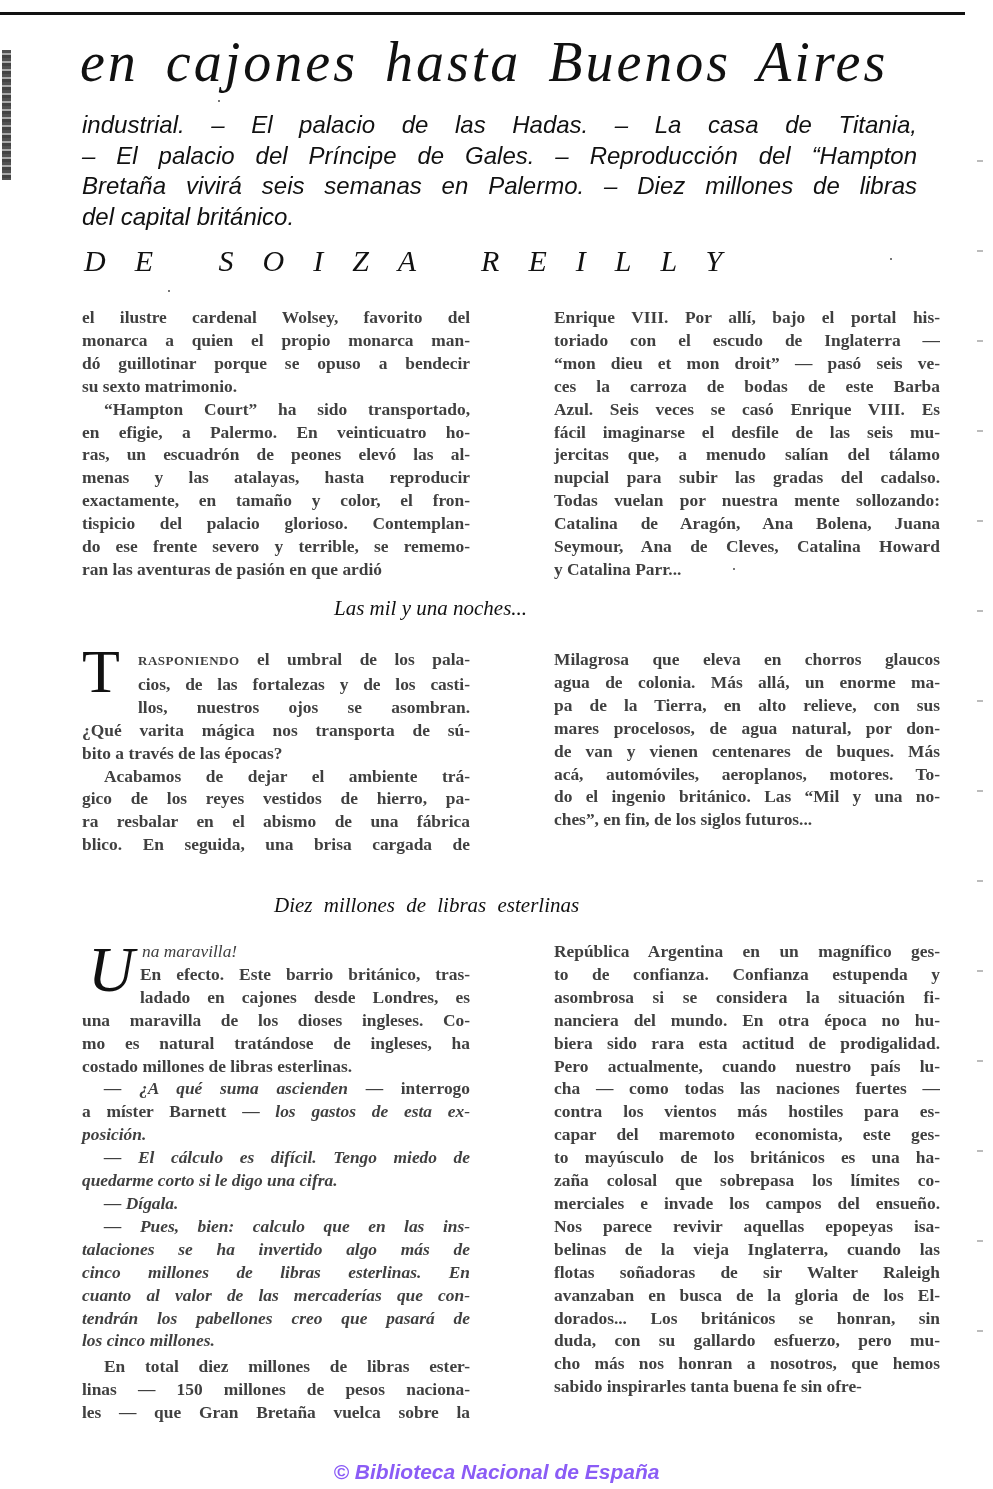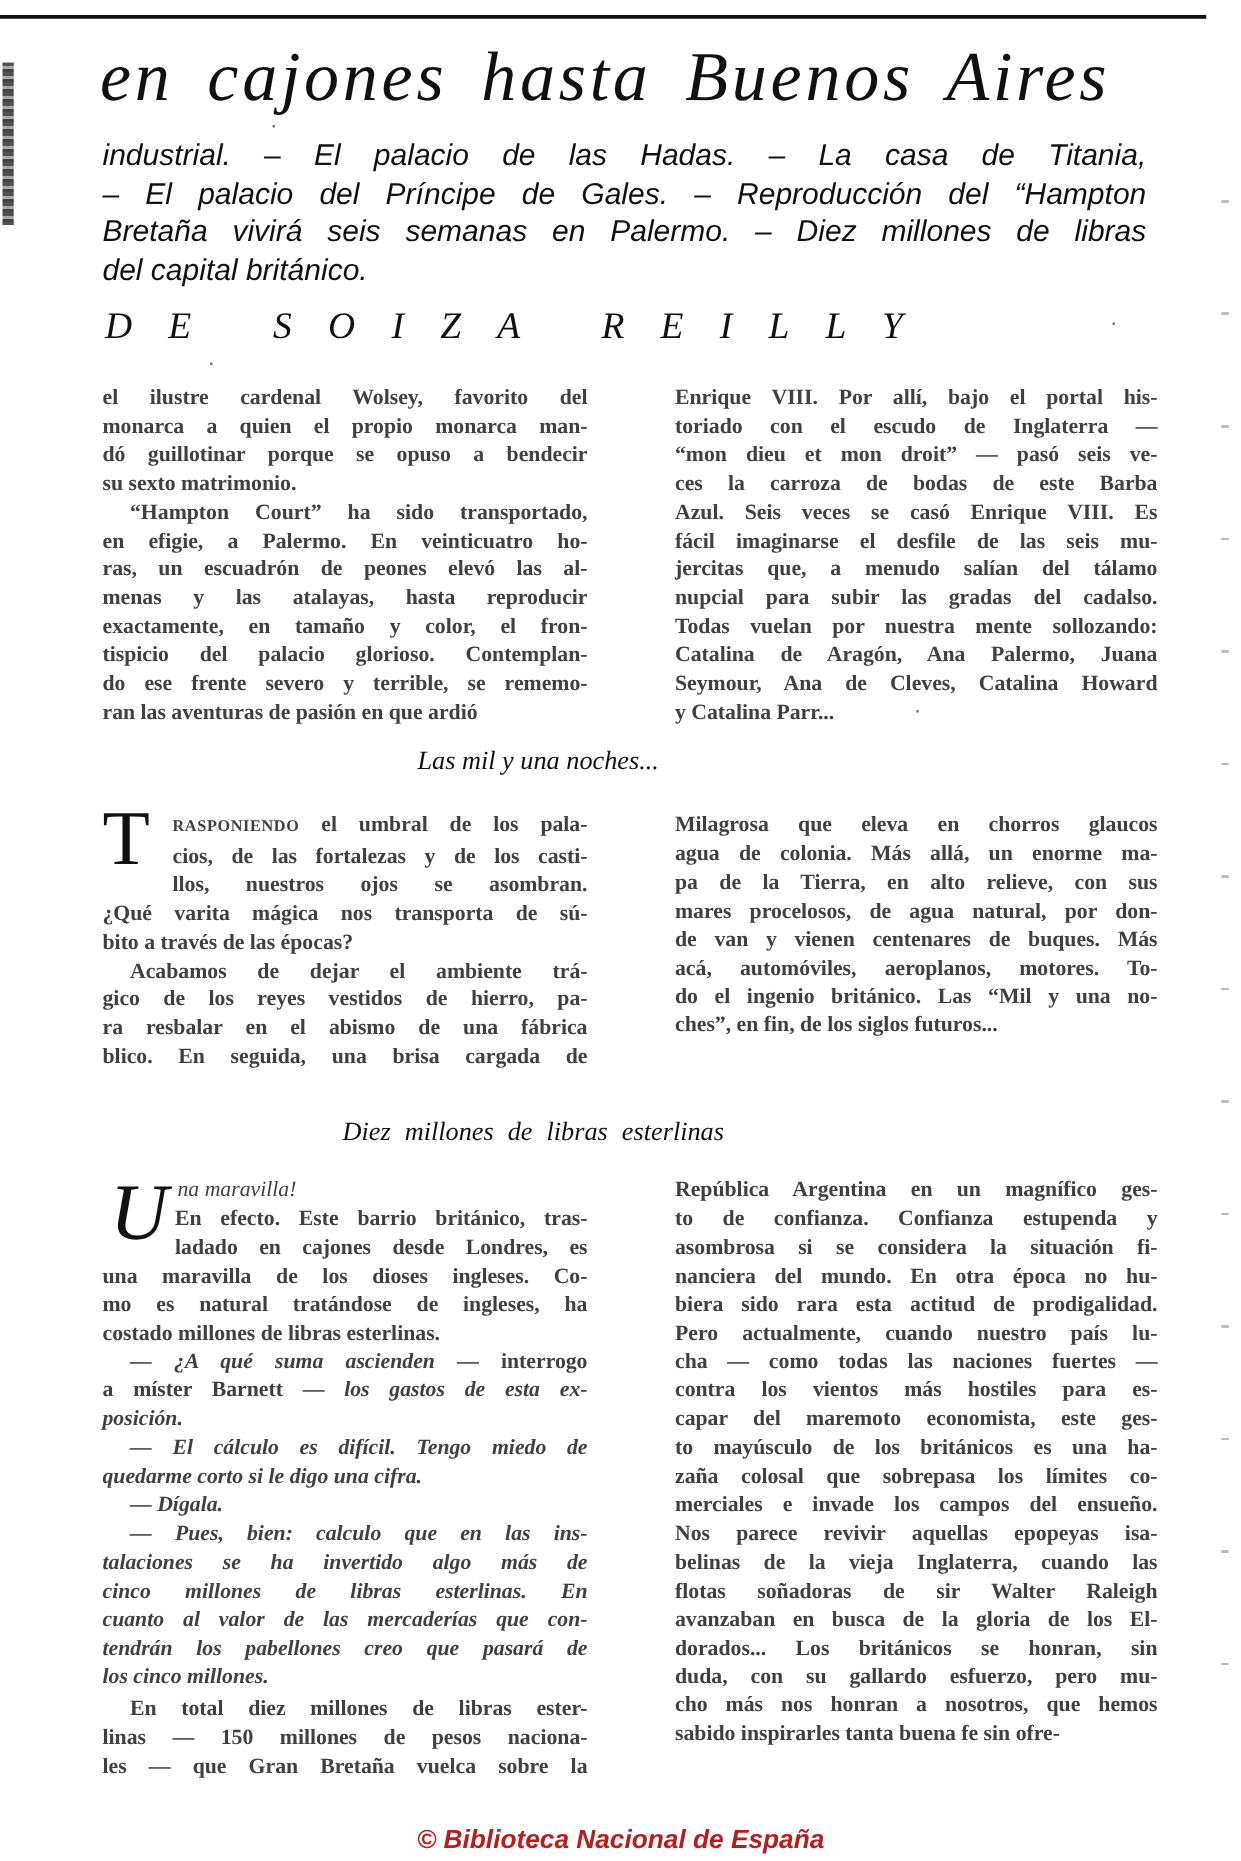--- a/index.html
+++ b/index.html
@@ -21,31 +21,31 @@
   .subtitle .ln { display: block; text-align-last: justify; white-space: nowrap; }
   .subtitle .ln.last { text-align-last: left; }
   .byline { position: absolute; left: 84px; top: 244px; margin: 0;
     font-family: Liberation Serif, serif; font-style: italic; font-size: 30px; letter-spacing: 29px; }
   .col { position: absolute; font-family: "Liberation Serif", serif; font-size: 17.4px; line-height: 22.9px;
     text-align: justify; font-weight: bold; color: #404040; }
   .col .ln { display: block; text-align-last: justify; white-space: nowrap; }
   .col .ln.last { text-align-last: left; }
   .col .ind { text-indent: 22px; }
   .left { left: 82px; width: 388px; }
-  .right { left: 540px; width: 386px; }
+  .right { left: 554px; width: 386px; }
   .sec-head { position: absolute; margin: 0; font-family: Liberation Serif, serif; font-style: italic;
     font-weight: normal; font-size: 21px; white-space: nowrap; }
   .dropcap-T { position: absolute; left: 82px; top: 642px; font-size: 62px; line-height: 58px;
     font-family: "Liberation Serif", serif; font-weight: normal; }
   .dropcap-U { position: absolute; left: 88px; top: 940px; font-size: 64px; line-height: 60px;
     font-family: "Liberation Serif", serif; font-style: italic; }
   .sc { font-variant: small-caps; font-size: 13px; letter-spacing: .5px; }
   .it { font-style: italic; }
   .footer { position: absolute; left: 0; width: 993px; top: 1460px; text-align: center;
-    font-family: "Liberation Sans", sans-serif; font-style: italic; font-weight: bold; font-size: 21px; color: #b91c1c; }
+    font-family: "Liberation Sans", sans-serif; font-style: italic; font-weight: bold; font-size: 21px; color: #8b5cf6; }
   .speck { position: absolute; width: 2px; height: 2px; background: #777; }
 </style>
 </head>
 <body>
 
 <div class="top-rule"></div>
 <div class="left-edge"></div>
 <div class="right-dots"></div>
 
 <h1 class="title">en cajones hasta Buenos Aires</h1>
@@ -76,21 +76,21 @@
 <div class="col right" style="top:306px;" id="s1r">
     <span class="ln">Enrique VIII. Por allí, bajo el portal his-</span>
     <span class="ln">toriado con el escudo de Inglaterra —</span>
     <span class="ln">“mon dieu et mon droit” — pasó seis ve-</span>
     <span class="ln">ces la carroza de bodas de este Barba</span>
     <span class="ln">Azul. Seis veces se casó Enrique VIII. Es</span>
     <span class="ln">fácil imaginarse el desfile de las seis mu-</span>
     <span class="ln">jercitas que, a menudo salían del tálamo</span>
     <span class="ln">nupcial para subir las gradas del cadalso.</span>
     <span class="ln">Todas vuelan por nuestra mente sollozando:</span>
-    <span class="ln">Catalina de Aragón, Ana Palermo, Juana</span>
+    <span class="ln">Catalina de Aragón, Ana Bolena, Juana</span>
     <span class="ln">Seymour, Ana de Cleves, Catalina Howard</span>
     <span class="ln last">y Catalina Parr...</span>
   </div>
 
 <h2 class="sec-head" style="left:334px; top:596px;">Las mil y una noches...</h2>
 <span class="dropcap-T">T</span>
 <div class="col left" style="top:648px;">
   <span class="ln" style="margin-left:56px;"><span class="sc">RASPONIENDO</span><span> el umbral de los pala-</span></span>
   <span class="ln" style="margin-left:56px;">cios, de las fortalezas y de los casti-</span>
   <span class="ln" style="margin-left:56px;">llos, nuestros ojos se asombran.</span>

